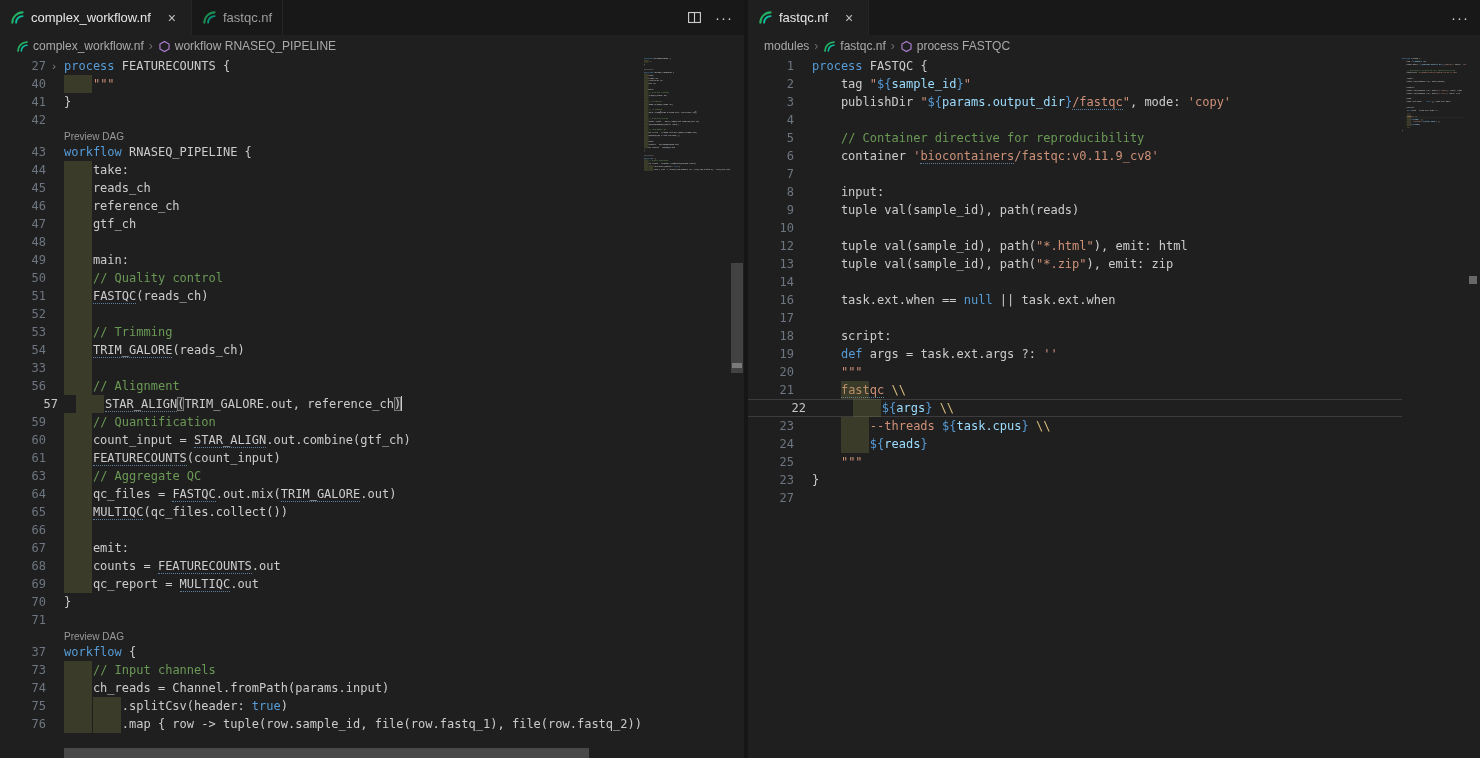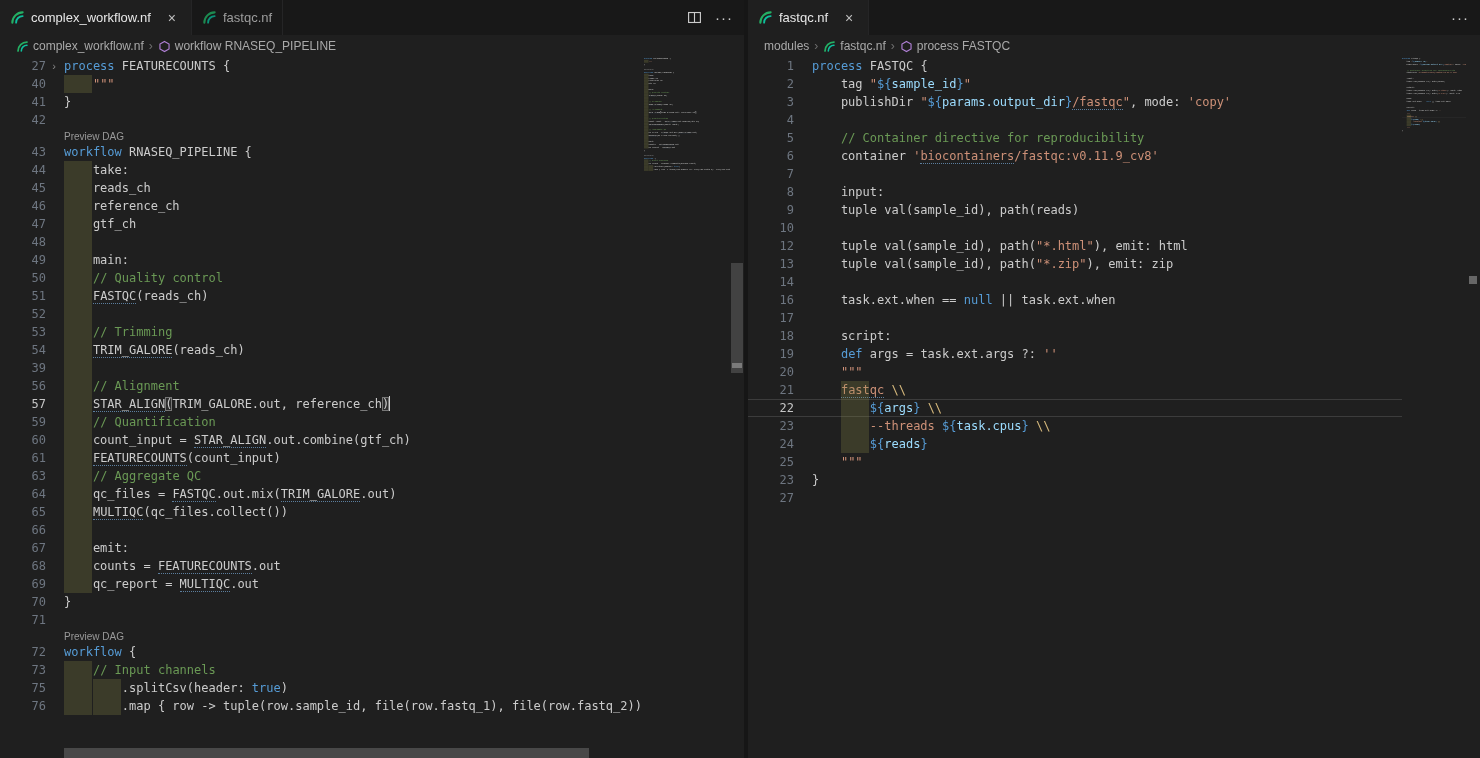--- a/index.html
+++ b/index.html
@@ -33,21 +33,21 @@
   .code-col{position:absolute;top:0;left:0;bottom:0;overflow:hidden;}
   .group.left .code-col{right:100px;}
   .group.right .code-col{right:78px;}
   .row{height:18px;display:flex;position:relative;}
   .row.cur{box-shadow:inset 0 1px 0 var(--current-line-border,#3c3c3c), inset 0 -1px 0 var(--current-line-border,#3c3c3c);}
   .lens-row{height:14px;display:flex;align-items:flex-end;}
   .codelens{margin-left:64px;font-size:10px;color:var(--codelens,#999);cursor:pointer;
     font-family:"Liberation Sans",sans-serif;line-height:13px;}
   .ln{width:46px;padding-right:18px;flex:0 0 46px;text-align:right;color:var(--line-number,#6e7681);
     font:12px/18px "DejaVu Sans Mono","Liberation Mono",monospace;user-select:none;cursor:pointer;}
-  .row.cur .ln,.row.curln .ln{color:var(--line-number-active,#c6c6c6);}
+  .row.cur .ln,.row.curln .ln{color:var(--line-number-active,#c6c6c6);padding-left:12px;}
   .fold{position:absolute;left:47px;top:0;width:14px;color:#888;font-size:11px;line-height:18px;text-align:center;}
   .code-line{position:relative;flex:1;font:12px/18px "DejaVu Sans Mono","Liberation Mono",monospace;
     white-space:pre;color:var(--text,#ccc);cursor:text;}
   .guide{position:absolute;top:0;bottom:0;width:28px;background:rgba(140,140,70,0.26);}
   .tk-d{color:var(--text,#cccccc);}
   .tk-k{color:var(--keyword,#569cd6);}
   .tk-s{color:var(--string,#ce9178);}
   .tk-c{color:var(--comment,#6a9955);}
   .tk-e{color:var(--escape,#d7ba7d);}
   .tk-b{color:var(--interp-brace,#569cd6);}
@@ -193,21 +193,21 @@
           </div>
           <div class="row">
             <span class="ln">53</span>
             <div class="code-line"><div class="guide" style="left: 0px;"></div><span class="tk-d">    </span><span class="tk-c">// Trimming</span></div>
           </div>
           <div class="row">
             <span class="ln">54</span>
             <div class="code-line"><div class="guide" style="left: 0px;"></div><span class="tk-d">    </span><span class="tk-d sq">TRIM_GALORE</span><span class="tk-d">(reads_ch)</span></div>
           </div>
           <div class="row">
-            <span class="ln">39</span>
+            <span class="ln">33</span>
             <div class="code-line"><div class="guide" style="left: 0px;"></div></div>
           </div>
           <div class="row">
             <span class="ln">56</span>
             <div class="code-line"><div class="guide" style="left: 0px;"></div><span class="tk-d">    </span><span class="tk-c">// Alignment</span></div>
           </div>
           <div class="row curln">
             <span class="ln">57</span>
             <div class="code-line"><div class="guide" style="left: 0px;"></div><span class="tk-d">    </span><span class="tk-d sq">STAR_ALIGN</span><span class="tk-d bh">(</span><span class="tk-d">TRIM_GALORE.out, reference_ch</span><span class="tk-d bh">)</span><span class="cursor"></span></div>
           </div>
@@ -256,26 +256,30 @@
             <div class="code-line"><span class="tk-d">}</span></div>
           </div>
           <div class="row">
             <span class="ln">71</span>
             <div class="code-line"></div>
           </div>
           <div class="lens-row">
             <span class="codelens">Preview DAG</span>
           </div>
           <div class="row">
-            <span class="ln">72</span>
+            <span class="ln">37</span>
             <div class="code-line"><span class="tk-k">workflow</span><span class="tk-d"> {</span></div>
           </div>
           <div class="row">
             <span class="ln">73</span>
             <div class="code-line"><div class="guide" style="left: 0px;"></div><span class="tk-d">    </span><span class="tk-c">// Input channels</span></div>
+          </div>
+          <div class="row">
+            <span class="ln">74</span>
+            <div class="code-line"><div class="guide" style="left: 0px;"></div><span class="tk-d">    ch_reads = Channel.fromPath(params.input)</span></div>
           </div>
           <div class="row">
             <span class="ln">75</span>
             <div class="code-line"><div class="guide" style="left: 0px;"></div><div class="guide" style="left: 29px;"></div><span class="tk-d">        .splitCsv(header: </span><span class="tk-k">true</span><span class="tk-d">)</span></div>
           </div>
           <div class="row">
             <span class="ln">76</span>
             <div class="code-line"><div class="guide" style="left: 0px;"></div><div class="guide" style="left: 29px;"></div><span class="tk-d">        .map { row -&gt; tuple(row.sample_id, file(row.fastq_1), file(row.fastq_2)) }</span></div>
           </div>
         </div>

